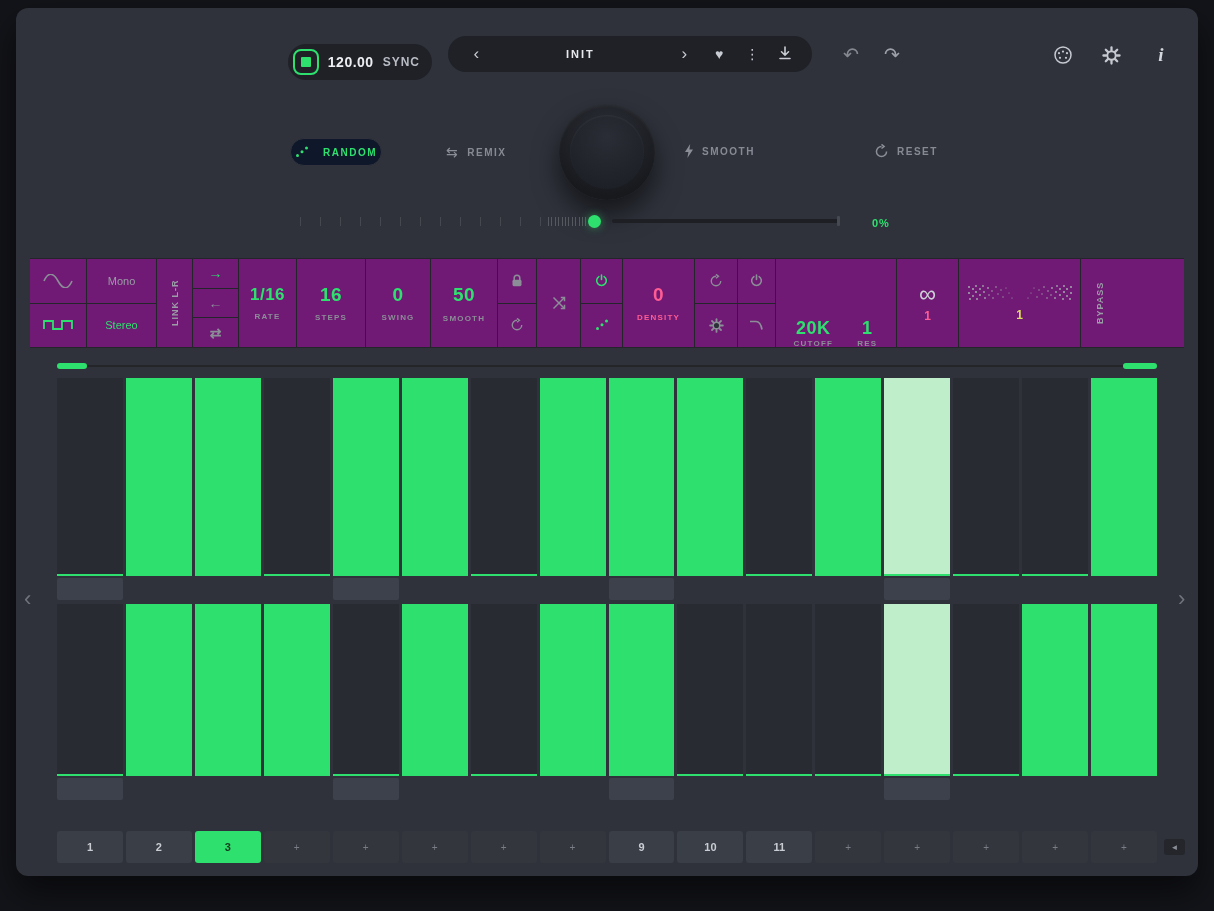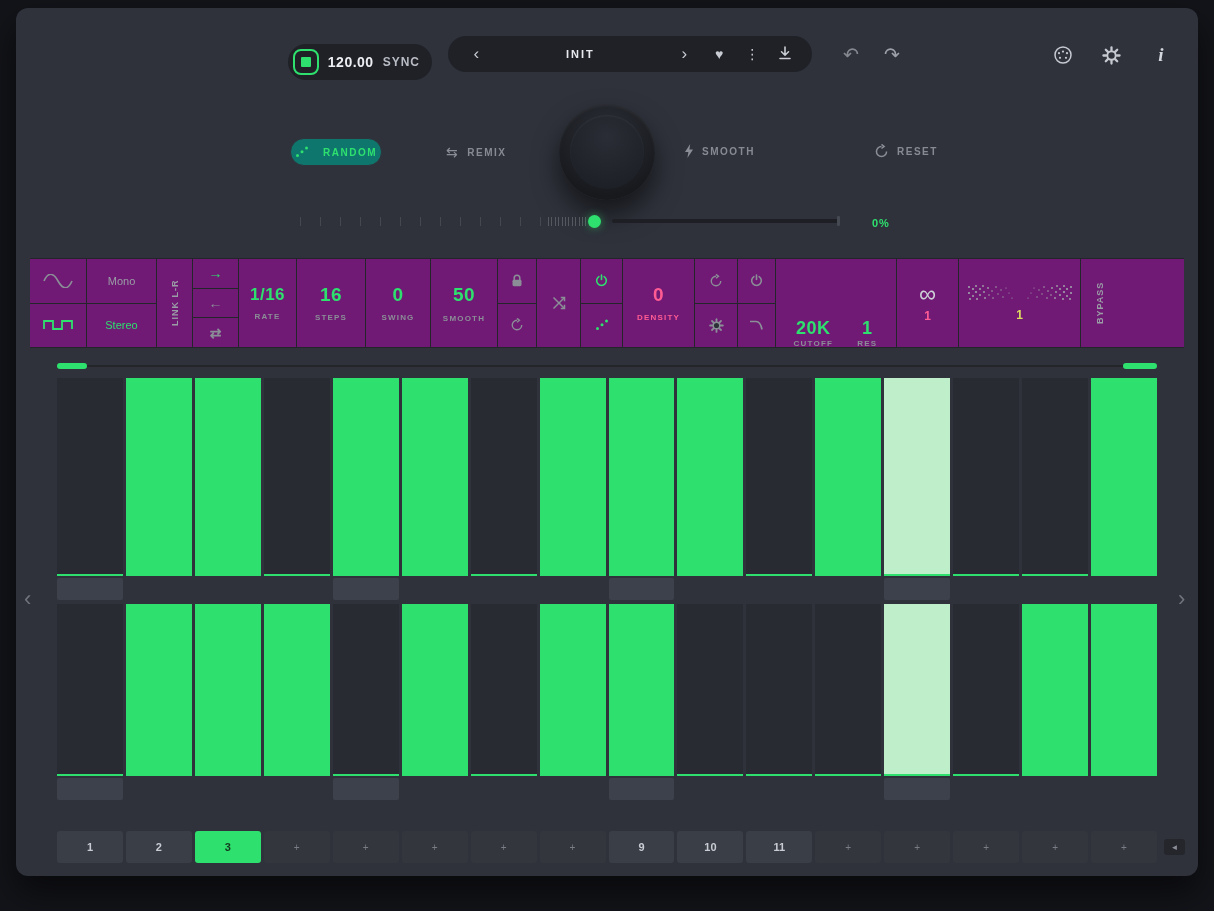--- a/index.html
+++ b/index.html
@@ -18,21 +18,21 @@
   .sync { color:#b9bcc4; font-size:12px; font-weight:bold; letter-spacing:1px; }
   .preset { left:432px; top:28px; width:364px; padding:0 10px; }
   .pchev { width:40px; text-align:center; color:#c9ccd3; font-size:17px; cursor:default; }
   .pname { width:186px; text-align:center; color:#e8eaee; font-size:11px; font-weight:bold; letter-spacing:2px; }
   .picon { width:36px; text-align:center; color:#c9ccd3; font-size:14px; }
   .hicon { position:absolute; top:38px; color:#85888f; font-size:19px; line-height:18px; }
   .tool-icon { position:absolute; top:36px; width:22px; height:22px; display:flex; align-items:center; justify-content:center; }
   .info-i { font-family:"Liberation Serif",serif; font-style:italic; font-weight:bold; font-size:19px; color:#d3d6dc; }
 
   
-  .random-pill { position:absolute; left:274px; top:130px; width:92px; height:28px; background:#0f766e;
+  .random-pill { position:absolute; left:274px; top:130px; width:92px; height:28px; background:#0f172a;
                  border:1px solid #30333b; border-radius:14px; display:flex; align-items:center; justify-content:center; gap:14px; }
   .random-pill span { color:#2ee06e; font-size:10px; font-weight:bold; letter-spacing:1.5px; }
   .action { position:absolute; top:136px; display:flex; align-items:center; gap:8px; color:#878a93; font-size:10px; font-weight:bold; letter-spacing:1.5px; }
   .glyph { font-size:14px; font-weight:normal; color:#8b8e97; }
   .knob { position:absolute; left:543px; top:96px; width:96px; height:96px; border-radius:50%;
           background:radial-gradient(circle at 50% 32%, #2c2f37, #17191d 75%);
           box-shadow:0 14px 26px rgba(0,0,0,.55), inset 0 2px 3px rgba(255,255,255,.05); }
   .knob-inner { position:absolute; left:11px; top:11px; width:74px; height:74px; border-radius:50%;
           background:radial-gradient(circle at 50% 30%, #2a2d35, #1d2026 80%); box-shadow:inset 0 1px 2px rgba(255,255,255,.06); }
 

